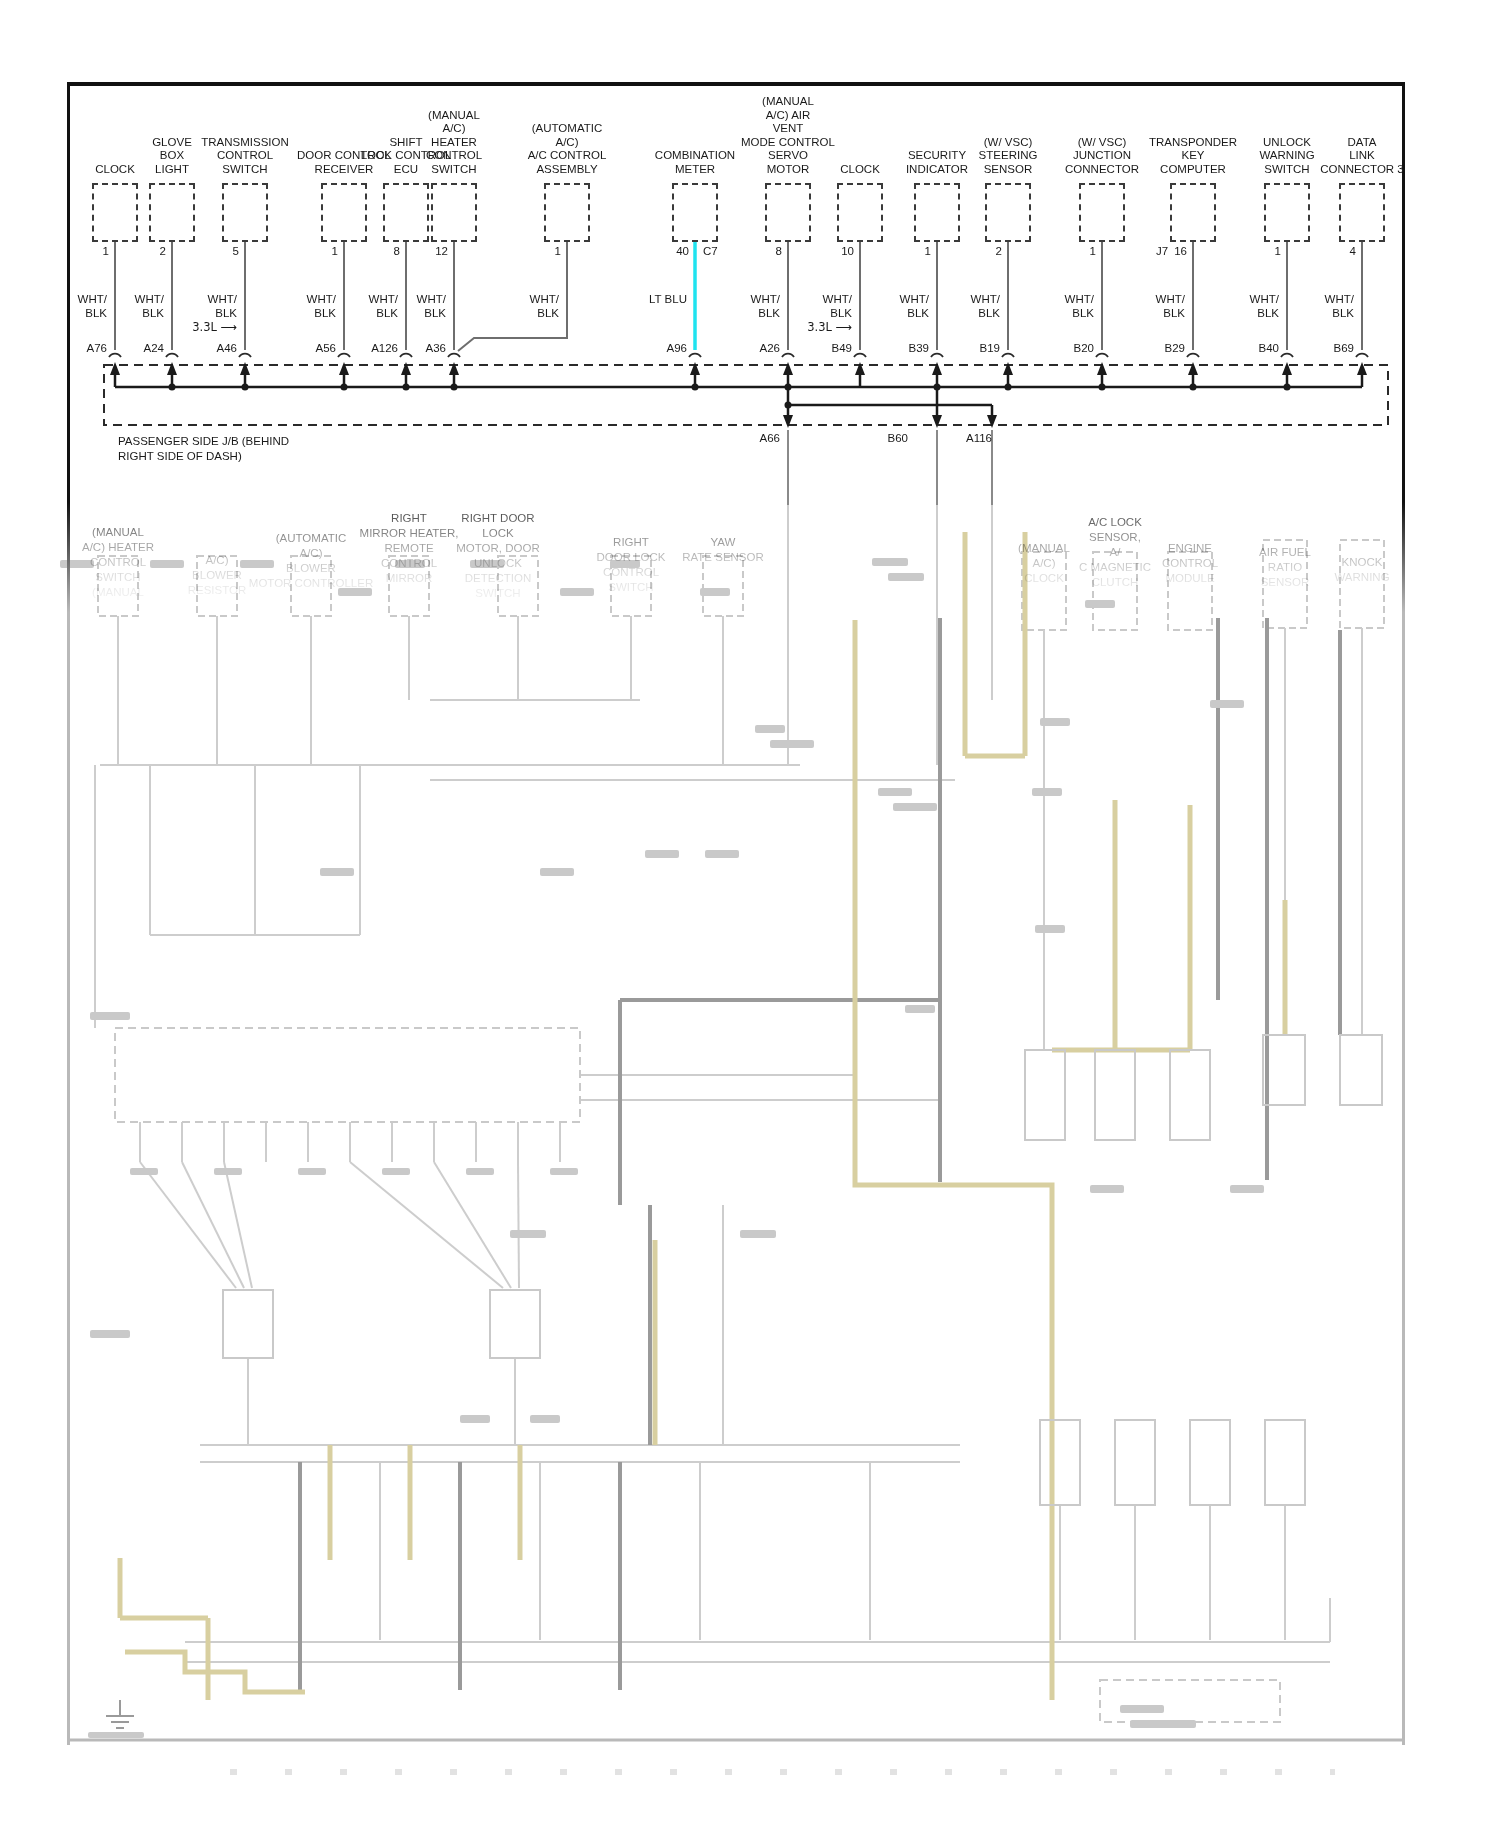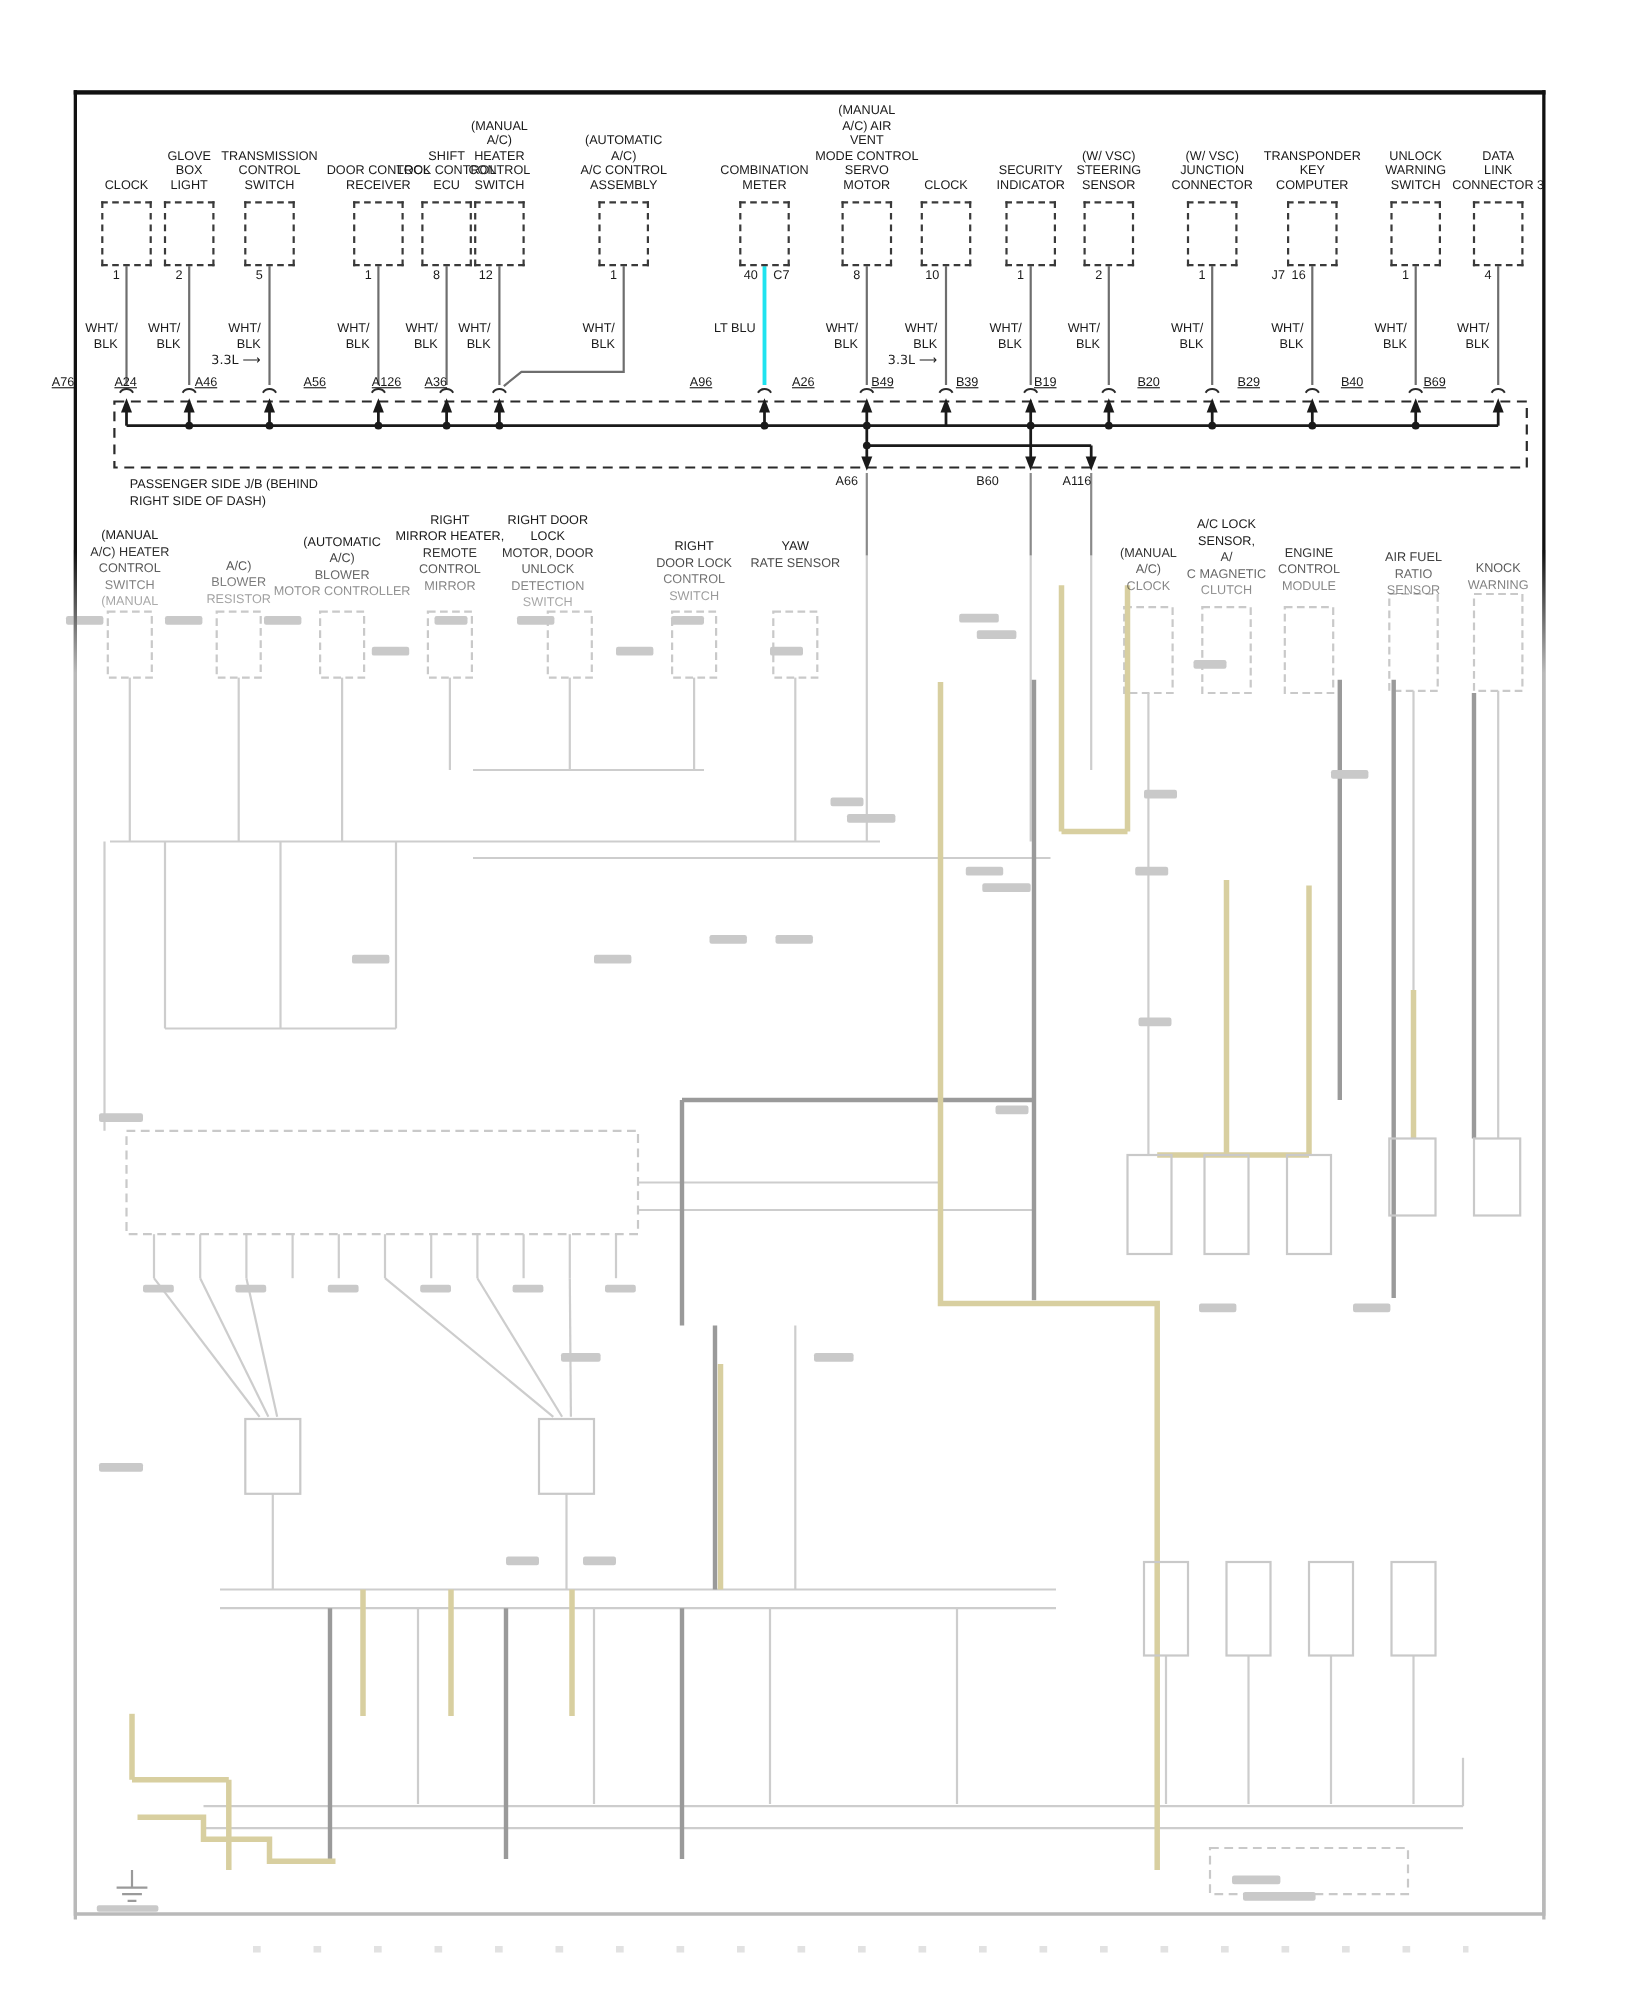--- a/index.html
+++ b/index.html
@@ -10,29 +10,29 @@
   .lbl{position:absolute;width:124px;bottom:1652px;text-align:center;font-size:11.5px;
        line-height:13.5px;white-space:pre-line;z-index:3;}
   .cbox{position:absolute;top:183px;width:46px;height:59px;border:2px dashed #3a3a3a;
         box-sizing:border-box;z-index:3;background:transparent;}
   .pin{position:absolute;top:245px;width:38px;text-align:right;font-size:11.5px;z-index:3;}
   .pinr{position:absolute;top:245px;width:36px;text-align:left;font-size:11.5px;z-index:3;}
   .wclr{position:absolute;top:292px;width:66px;text-align:right;font-size:11.5px;
         line-height:14px;white-space:pre-line;z-index:3;}
   .note{position:absolute;top:320px;width:74px;text-align:right;font-size:11.5px;z-index:3;
         font-family:"DejaVu Sans",sans-serif;}
-  .code{position:absolute;top:342px;width:60px;font-size:11.5px;z-index:3;text-decoration:underline;}
+  .code{position:absolute;top:342px;width:60px;text-align:right;font-size:11.5px;z-index:3;}
   .exitcode{position:absolute;top:432px;width:60px;text-align:right;font-size:11.5px;z-index:3;}
   .jblabel{position:absolute;left:118px;top:434px;width:280px;font-size:11.5px;
            line-height:15px;white-space:pre-line;z-index:3;}
   #lower-labels{position:absolute;left:0;top:0;width:1500px;height:1828px;z-index:3;
     -webkit-mask-image:linear-gradient(to bottom,#000 0,#000 495px,rgba(0,0,0,.45) 540px,rgba(0,0,0,.15) 575px,transparent 615px);
     mask-image:linear-gradient(to bottom,#000 0,#000 495px,rgba(0,0,0,.45) 540px,rgba(0,0,0,.15) 575px,transparent 615px);}
   .llbl{position:absolute;width:130px;text-align:center;font-size:11.5px;line-height:15px;
-        white-space:pre-line;}
+        white-space:pre-line;margin-top:45px;}
   .border-top{position:absolute;left:67px;top:82px;width:1338px;height:4px;background:#111;z-index:2;}
   .border-left{position:absolute;left:67px;top:82px;width:3px;height:1663px;z-index:2;
         background:linear-gradient(to bottom,#111 0,#111 420px,#b9b9b9 530px,#b9b9b9 100%);}
   .border-right{position:absolute;left:1402px;top:82px;width:3px;height:1663px;z-index:2;
         background:linear-gradient(to bottom,#111 0,#111 420px,#b9b9b9 530px,#b9b9b9 100%);}
 </style>
 </head>
 <body>
 
 <div id="page">

